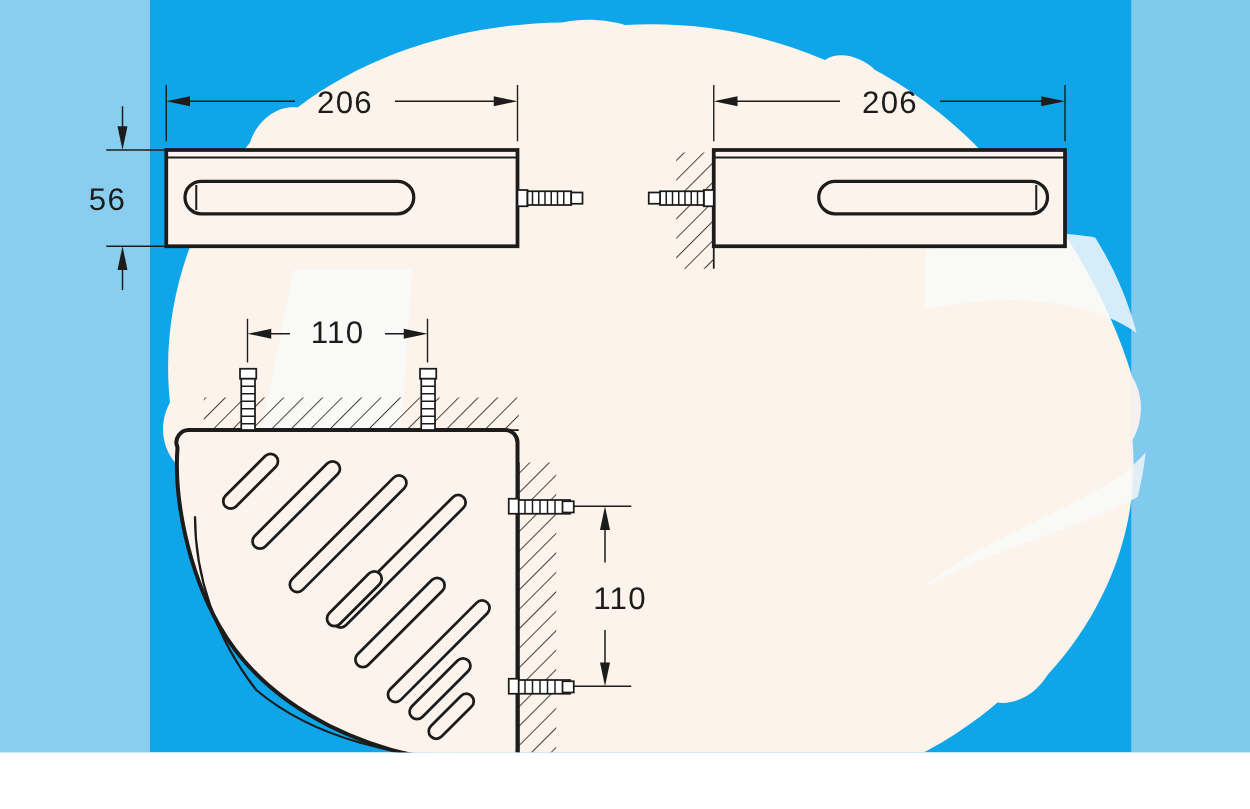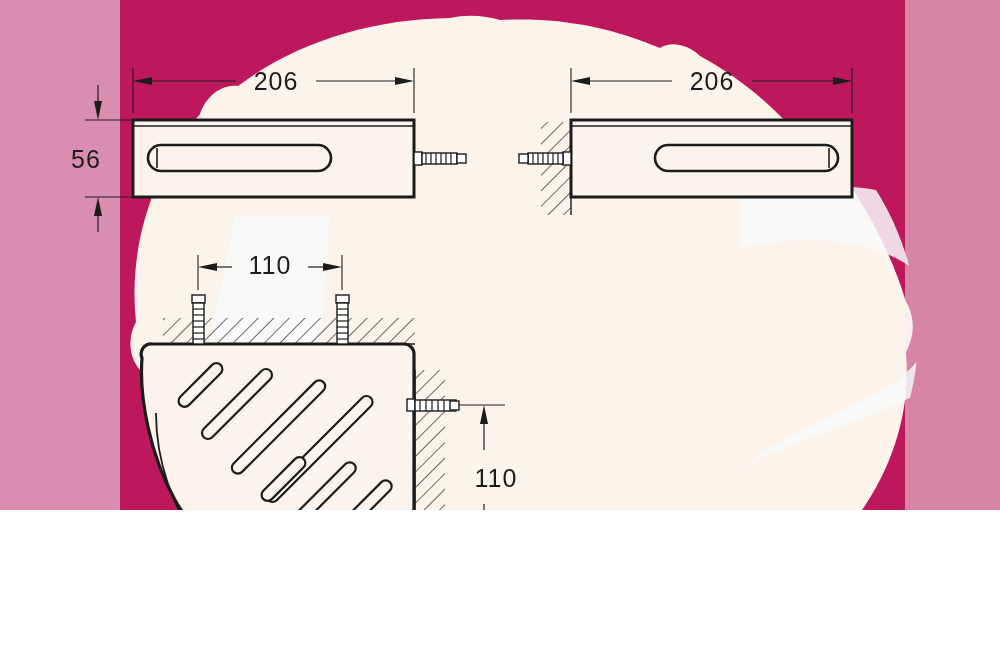--- a/index.html
+++ b/index.html
@@ -4,23 +4,23 @@
 <title>Corner Shelf Technical Drawing</title>
 <style>
   html, body {
     margin: 0;
     padding: 0;
     background: #ffffff;
   }
   #root {
     position: relative;
     width: 1000px;
-    height: 510px;
+    height: 602px;
     overflow: hidden;
-    background: #be185d;
+    background: #0ea5e9;
     font-family: "Liberation Sans", sans-serif;
   }
   #drawing-svg {
     position: absolute;
     left: 0;
     top: 0;
     width: 1000px;
     height: 647px;
     display: block;
   }

